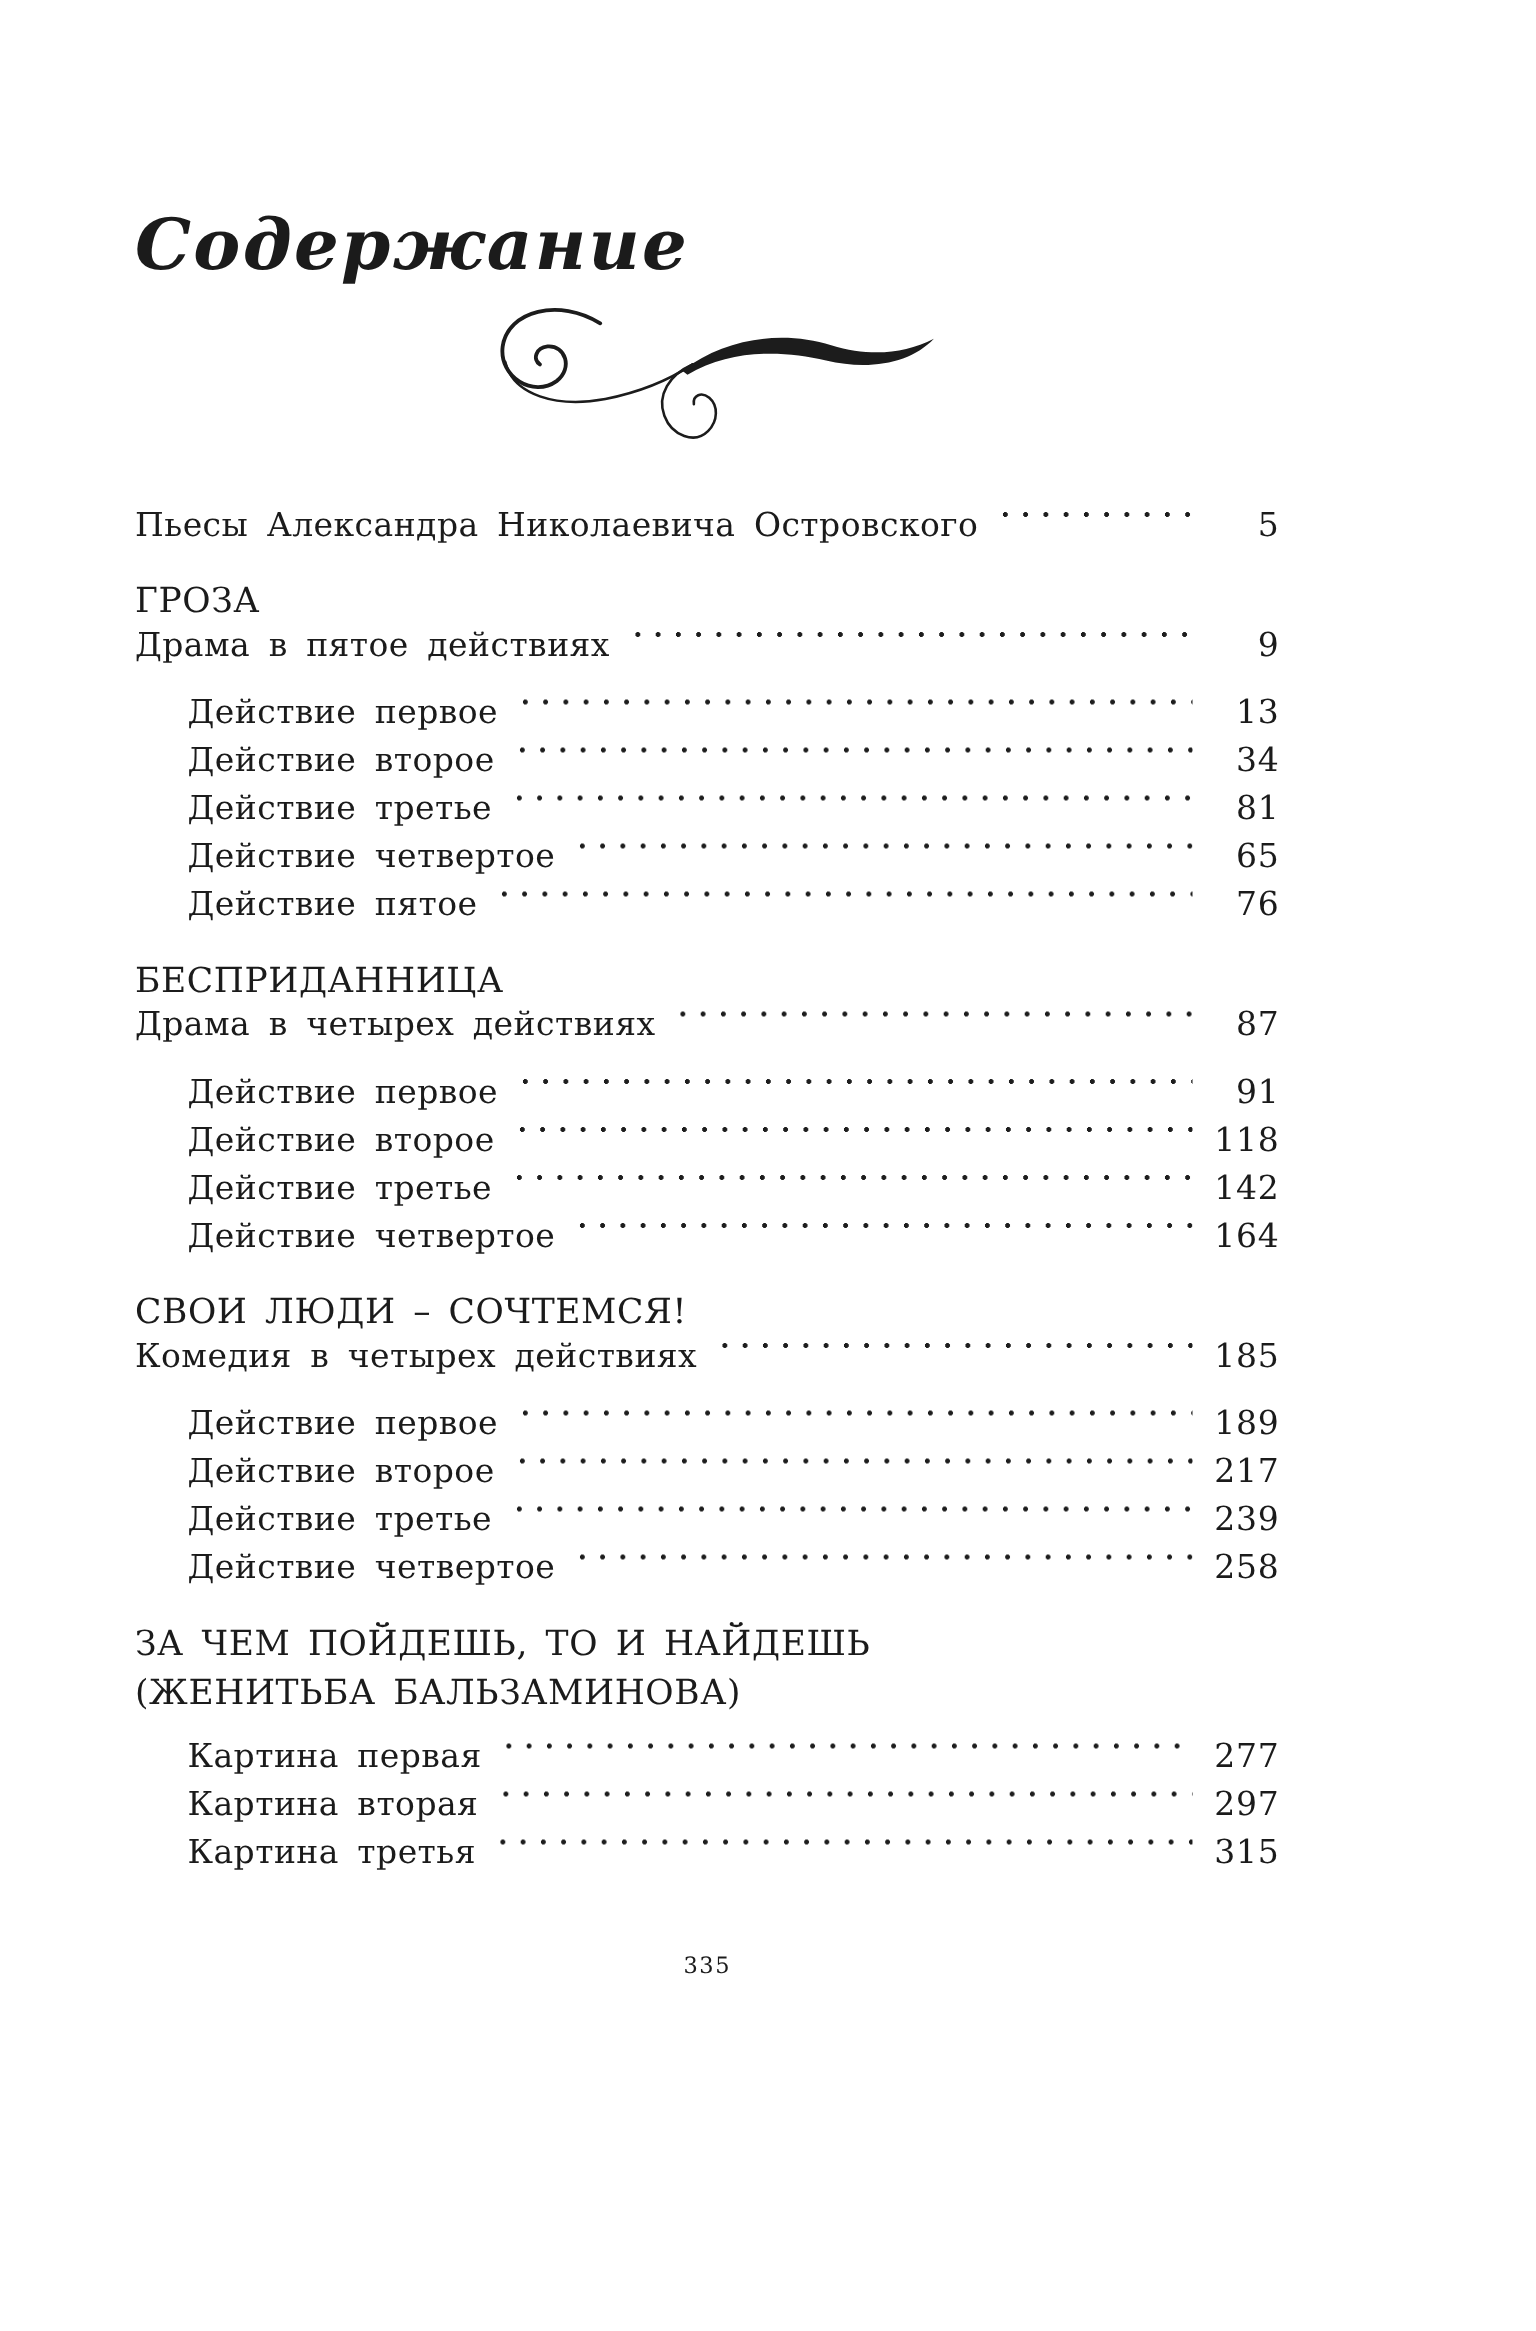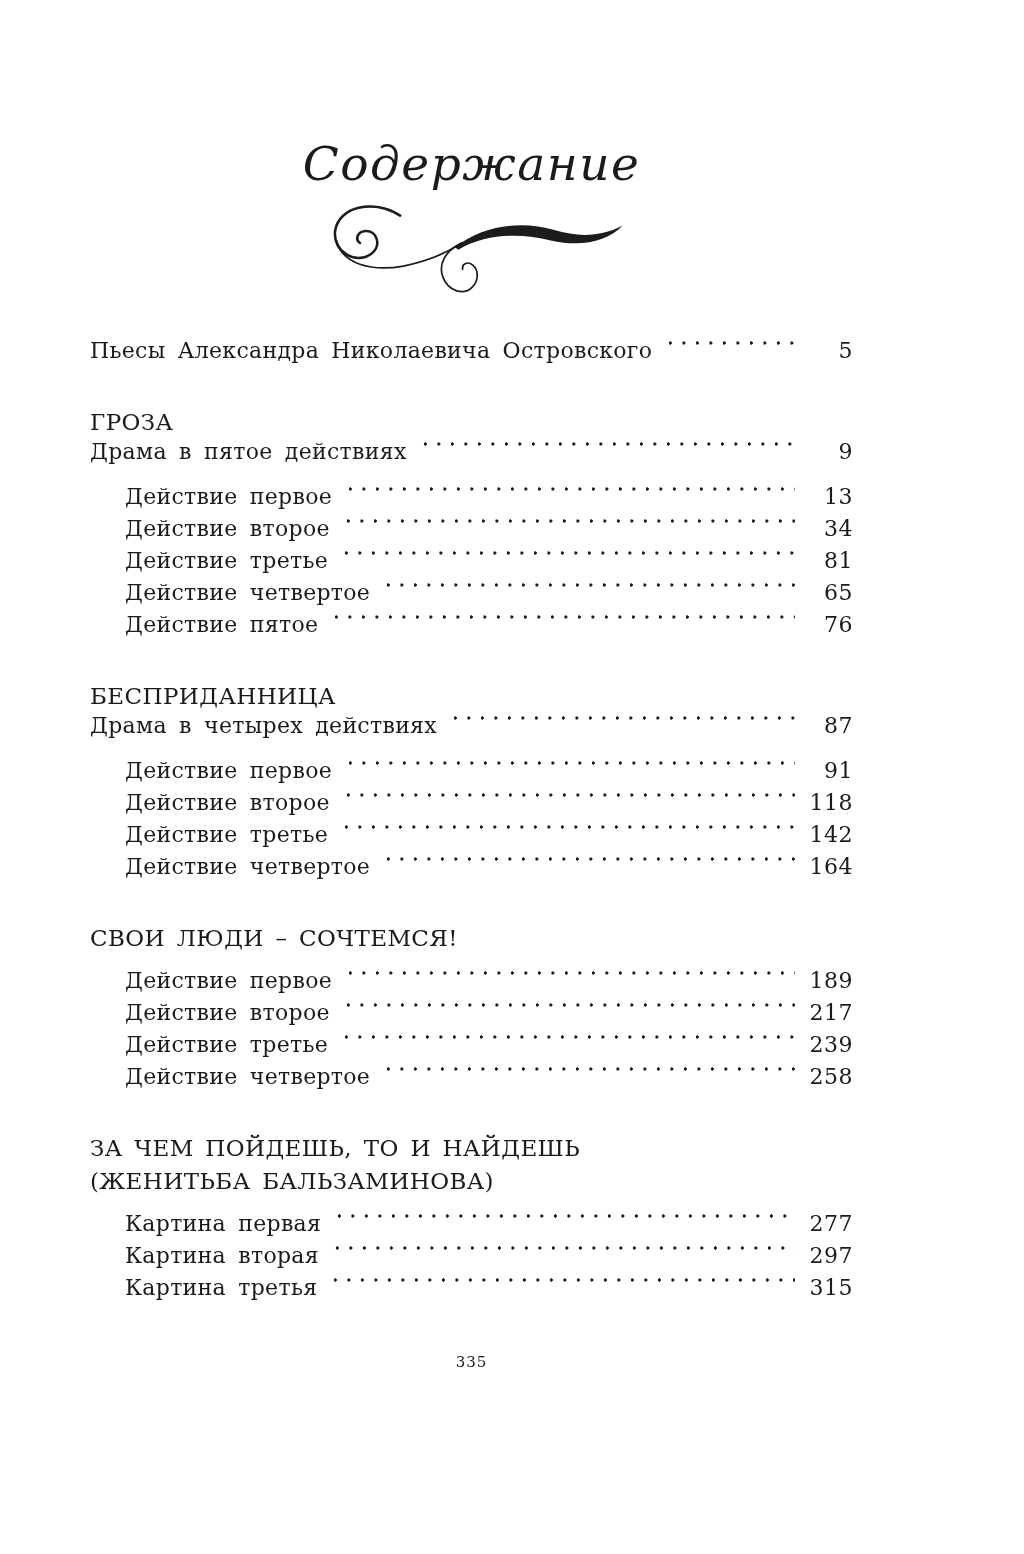--- a/index.html
+++ b/index.html
@@ -11,23 +11,22 @@
     font-family: "DejaVu Serif", "Liberation Serif", serif;
     color: #1b1b1b;
     box-sizing: border-box;
     padding-top: 138px;
     overflow: hidden;
   }
   .content { width: 763px; margin-left: 90px; }
 
   .toc-title {
     margin: 0;
-    text-align: center;
     font-style: italic;
-    font-weight: normal;
+    font-weight: bold;
     font-size: 47px;
     letter-spacing: 1.5px;
     line-height: 1.1;
   }
   .ornament { text-align: center; margin-top: 10px; height: 106px; }
   .ornament svg { display: inline-block; }
 
   .toc { margin-top: 32px; font-size: 22px; }
   .row { display: flex; height: 32px; }
   .row .t { white-space: nowrap; word-spacing: 5px; letter-spacing: 0.3px; }
@@ -38,21 +37,21 @@
     margin: 0 12px 5px 16px;
     background-image: radial-gradient(circle at 2.2px 5px, #1d1d1d 1.45px, rgba(0,0,0,0) 1.8px);
     background-size: 13.5px 10px;
     background-repeat: repeat-x;
     background-position: left bottom;
   }
   .p { min-width: 46px; text-align: right; letter-spacing: 0.5px; }
 
   .section { margin-top: 0; }
   .heading {
-    margin-top: 36px;
+    margin-top: 15px;
     font-size: 23px;
     line-height: 33px;
     letter-spacing: 0.4px;
     word-spacing: 4px;
   }
   .subrows { margin: 13px 0 4px 0; }
 
   .folio {
     text-align: center;
     margin-top: 46px;
@@ -149,20 +148,25 @@
               <span class="t">Действие четвертое</span>
               <span class="leader"></span>
               <span class="p">164</span>
             </div>
           </div>
         </div>
         <div class="section">
           <div class="heading">
             <div>СВОИ ЛЮДИ – СОЧТЕМСЯ!</div>
           </div>
+          <div class="row main">
+            <span class="t">Комедия в четырех действиях</span>
+            <span class="leader"></span>
+            <span class="p">185</span>
+          </div>
           <div class="subrows">
             <div class="row sub">
               <span class="t">Действие первое</span>
               <span class="leader"></span>
               <span class="p">189</span>
             </div>
             <div class="row sub">
               <span class="t">Действие второе</span>
               <span class="leader"></span>
               <span class="p">217</span>

